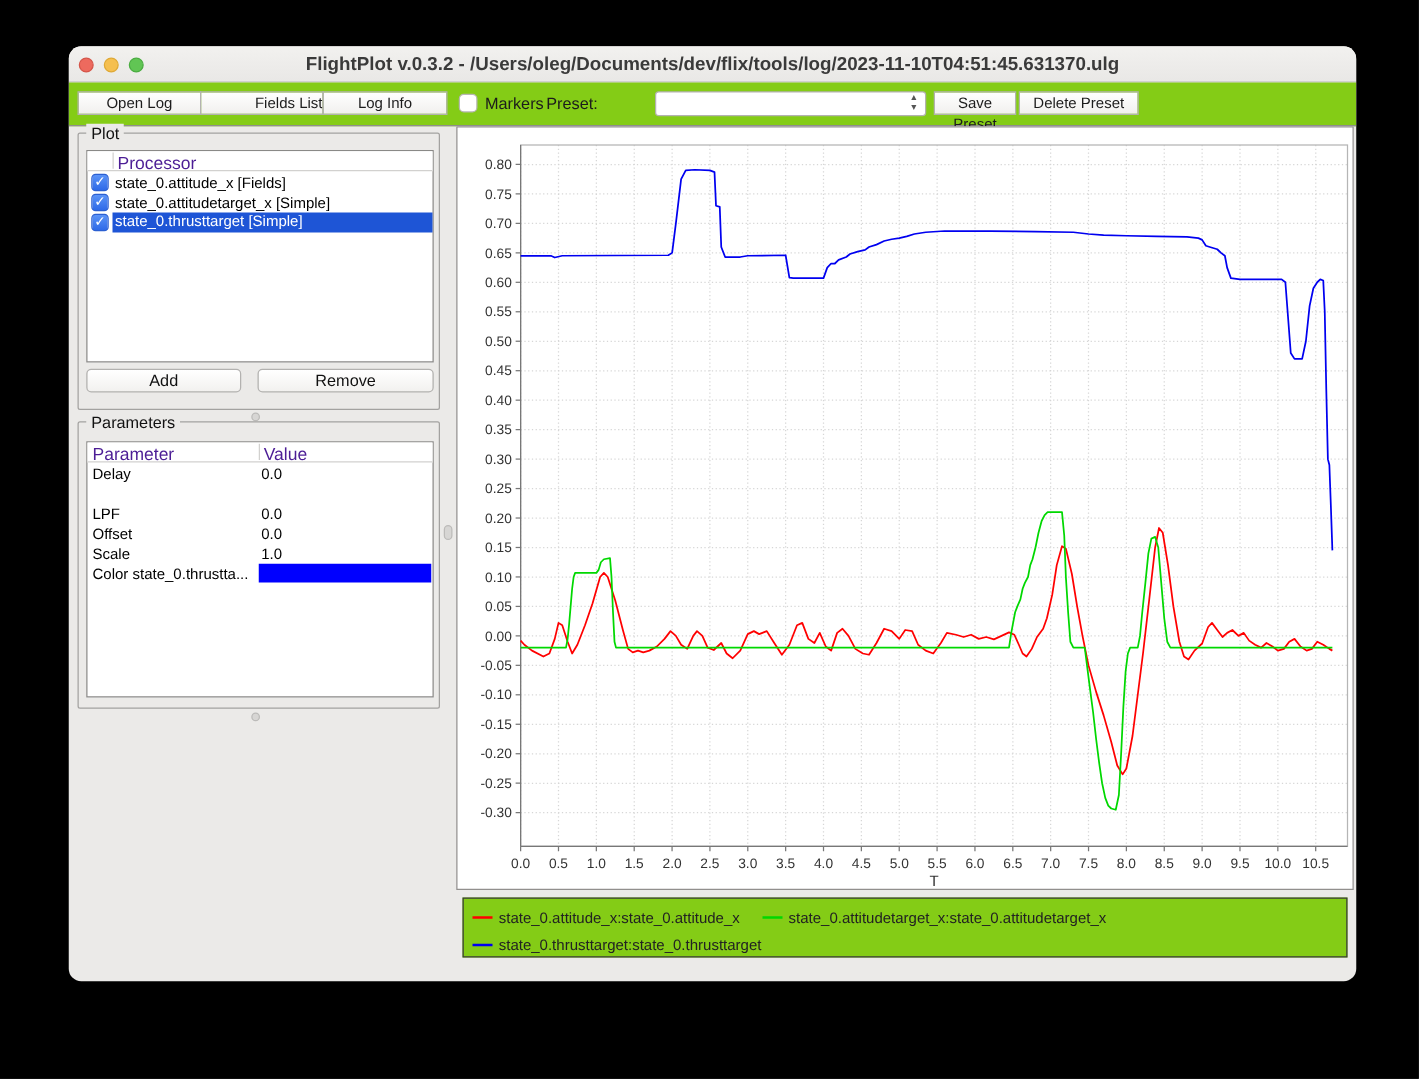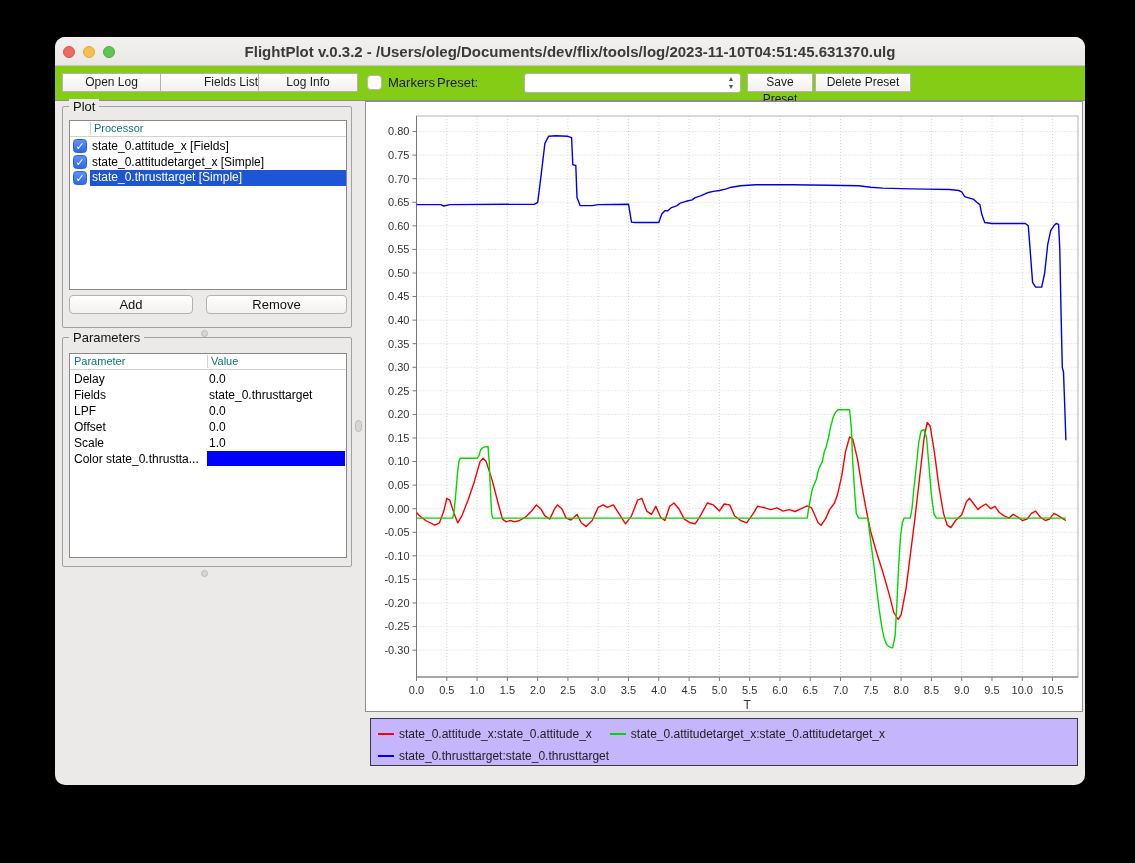--- a/index.html
+++ b/index.html
@@ -32,21 +32,21 @@
                     font-size:7px; line-height:8px; text-align:center; }
 
   
   .group { position:absolute; border:1px solid #a3a2a0; border-radius:2px; }
   .group > .gtitle { position:absolute; top:-8px; left:6px; background:#ebeae8; padding:0 4px;
                      font-size:13px; color:#111; }
 
   .table { position:absolute; background:#fff; border:1px solid #8a8987; }
   .thead { position:absolute; left:0; top:0; right:0; height:16px; background:#fff;
            border-bottom:1px solid #d2d1cf; }
-  .thead span { position:absolute; font-size:11px; color:#0f766e; top:1px; }
+  .thead span { position:absolute; font-size:14px; color:#4c1d95; top:1px; }
   .vdiv { position:absolute; top:1px; bottom:1px; width:1px; background:#d2d1cf; }
 
   .plot-row { position:absolute; left:0; right:0; height:16px; font-size:12px; color:#000; }
   .plot-row .rowlabel { position:absolute; left:22px; top:1px; right:0; }
   .plot-row.selected .rowlabel { left:20px; padding-left:2px; background:#1e55d6; color:#fff; top:0; height:16px; line-height:15px; }
   .cb { position:absolute; left:3px; top:1px; width:14px; height:14px; border-radius:3.5px;
         background:linear-gradient(#5a93f7,#2f6ae8); border:.5px solid #2b5fd2;
         color:#fff; font-size:11px; line-height:13px; text-align:center; }
 
   .btn { position:absolute; height:19px; background:linear-gradient(#ffffff,#f2f1ef);
@@ -63,21 +63,21 @@
   .splitter-pill { position:absolute; width:7px; height:12px; border-radius:4px;
                    background:#d7d6d4; border:1px solid #bcbbb9; }
 
   .hscroll { position:absolute; left:1px; right:1px; bottom:1px; height:12px; background:#f7f6f4; border-top:1px solid #e0dfdd; }
   .hthumb { position:absolute; left:2px; top:2px; width:152px; height:8px; border-radius:4px; background:#bdbcba; }
 
   
   .chart-panel { position:absolute; left:310px; top:64px; width:718px; height:611px;
                  background:#fff; border:1px solid #918f8d; }
   .legend-box { position:absolute; left:315px; top:681px; width:708px; height:48px;
-                background:#c4b5fd; border:1px solid #3a3a3a; font-size:12px; color:#222; }
+                background:#84cc16; border:1px solid #3a3a3a; font-size:12px; color:#222; }
   .legend-row { position:absolute; left:7px; right:4px; height:16px; display:flex; gap:18px; align-items:center; }
   .legend-item { display:flex; align-items:center; gap:5px; white-space:nowrap; }
   .legend-sample { width:16px; height:2px; }
 </style>
 </head>
 <body>
 
 <div class="window">
 
   <div class="titlebar">
@@ -132,24 +132,20 @@
     <div class="gtitle">Parameters</div>
     <div class="table" style="left:6px;top:15px;width:278px;height:205px;">
       <div class="thead">
         <span style="left:4px;">Parameter</span>
         <span style="left:141px;">Value</span>
         <div class="vdiv" style="left:137px;"></div>
       </div>
       <div class="prow" style="top:17px;">
         <span class="pk">Delay</span>
         <span class="pv">0.0</span>
-      </div>
-      <div class="prow" style="top:33px;">
-        <span class="pk">Fields</span>
-        <span class="pv">state_0.thrusttarget</span>
       </div>
       <div class="prow" style="top:49px;">
         <span class="pk">LPF</span>
         <span class="pv">0.0</span>
       </div>
       <div class="prow" style="top:65px;">
         <span class="pk">Offset</span>
         <span class="pv">0.0</span>
       </div>
       <div class="prow" style="top:81px;">

